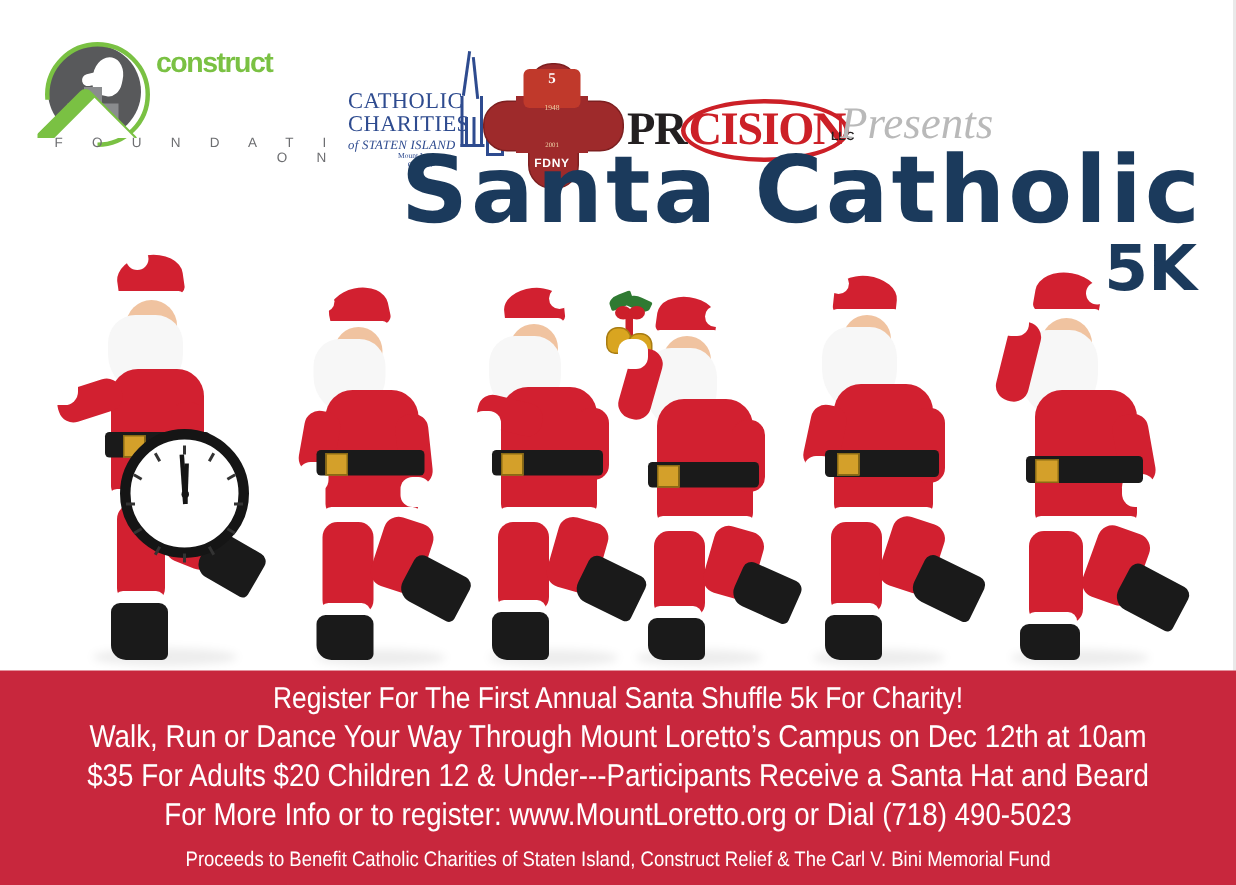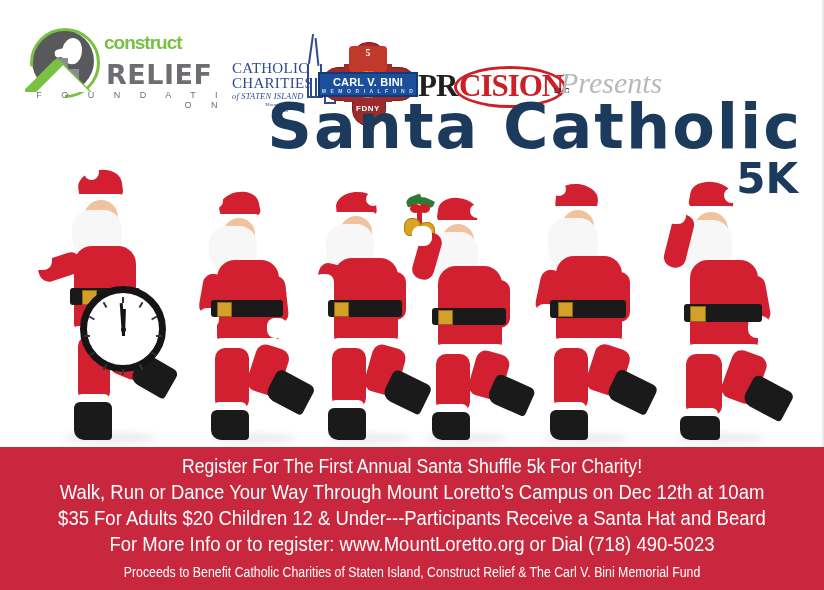--- a/index.html
+++ b/index.html
@@ -214,21 +214,20 @@
     <div class="cr-logo">
       <div class="cr-mark">
         <div class="cr-circle"></div>
         <div class="cr-person"></div>
         <div class="cr-ring"></div>
         <div class="cr-cross-v"></div>
         <div class="cr-cross-h"></div>
         <div class="cr-roof"></div>
       </div>
       <div class="cr-word1">construct</div>
-      <div class="cr-word2">RELIEF</div>
       <div class="cr-word3">F O U N D A T I O N</div>
     </div>
 
     <div class="cc-logo">
       <div class="cc-l1">CATHOLIC</div>
       <div class="cc-l2">CHARITIES</div>
       <div class="cc-l3">of STATEN ISLAND</div>
       <div class="cc-l4">Mount Loretto Campus</div>
       <div class="cc-steeple">
         <div class="cc-sp" style="left:16px;top:0px;width:2px;height:30px;transform:rotate(8deg);"></div>
@@ -249,24 +248,20 @@
         <div class="bini-arm bini-a1"></div>
         <div class="bini-arm bini-a2"></div>
         <div class="bini-arm bini-a3"></div>
         <div class="bini-arm bini-a4"></div>
         <div class="bini-center"></div>
         <div class="bini-disc"></div>
         <div class="bini-five">5</div>
         <div class="bini-year">1948</div>
         <div class="bini-yr2">2001</div>
         <div class="bini-fdny">FDNY</div>
-      </div>
-      <div class="bini-band">
-        <div class="bini-band-t1">CARL V. BINI</div>
-        <div class="bini-band-t2">M E M O R I A L   F U N D</div>
       </div>
     </div>
 
     <div class="pr-logo">
       <div class="pr-ellipse"></div>
       <div class="pr-pr">PR</div>
       <div class="pr-cision">CISION</div>
       <div class="pr-llc">LLC</div>
     </div>
     <div class="pr-presents">Presents</div>

